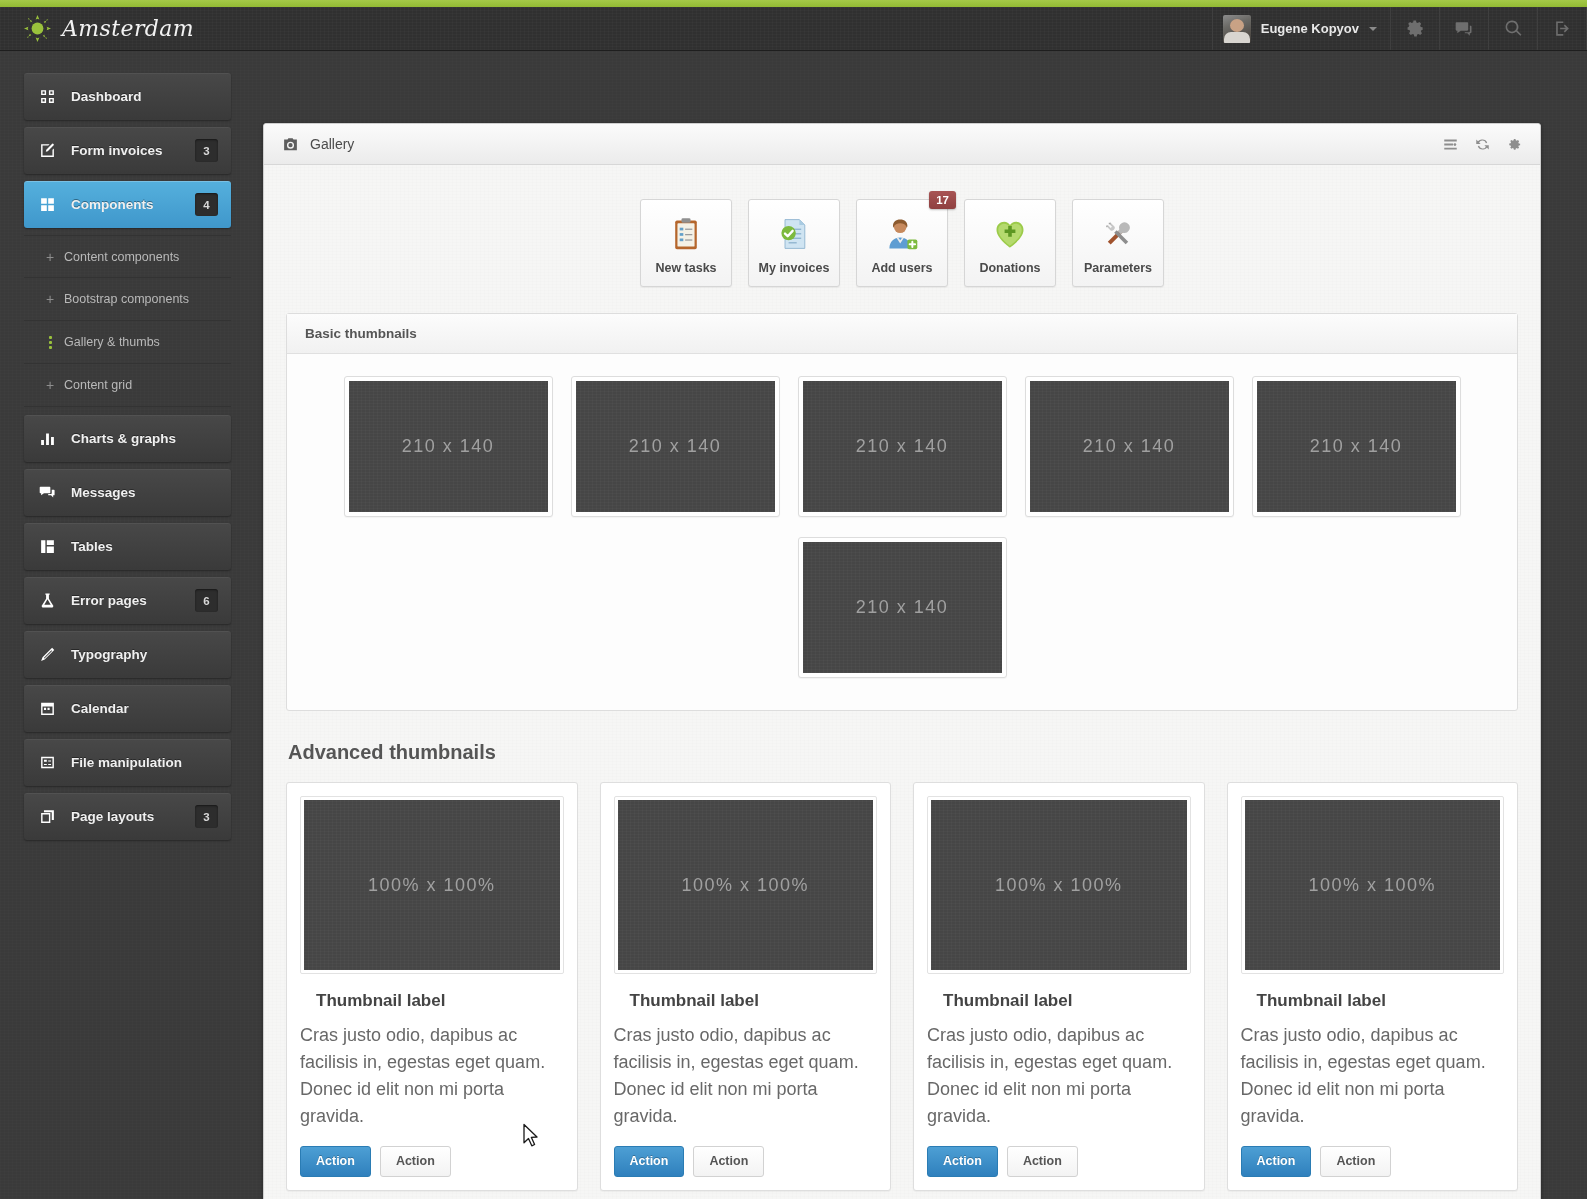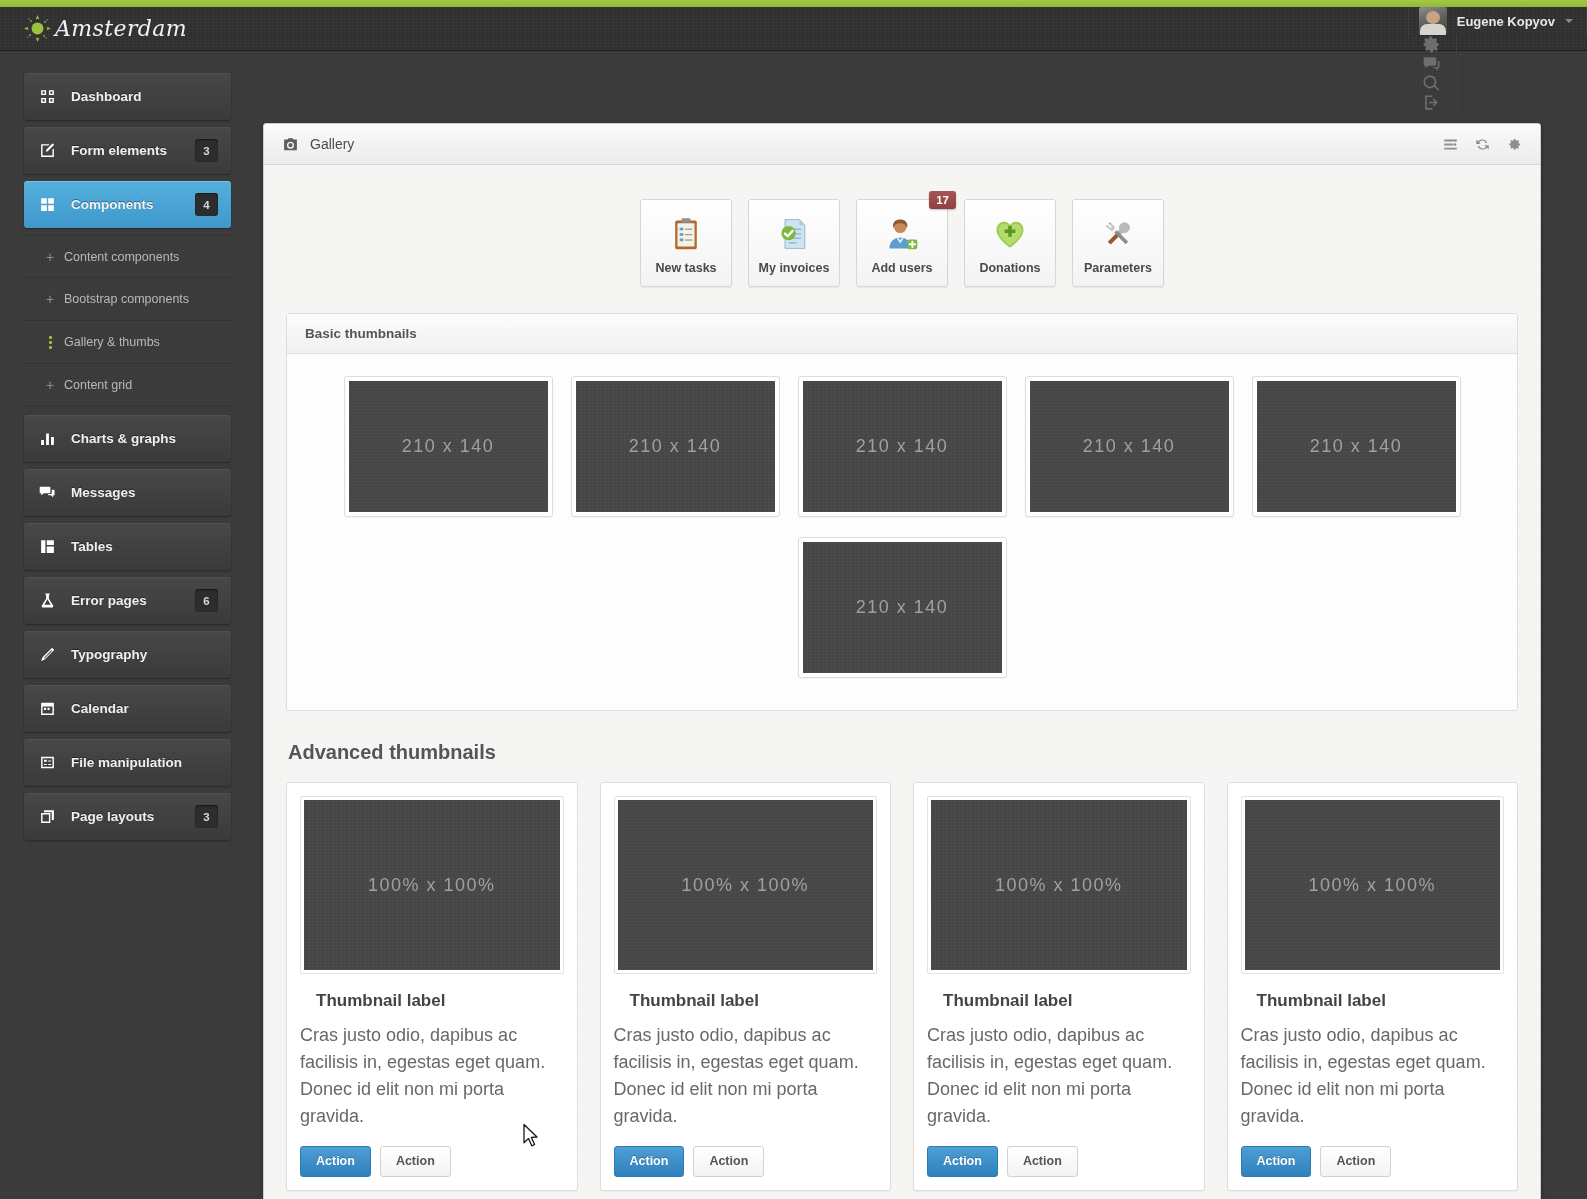--- a/index.html
+++ b/index.html
@@ -36,34 +36,34 @@
     display: flex;
     align-items: center;
     justify-content: space-between;
     border-bottom: 1px solid #1e1e1e;
     position: relative;
   }
 
   .brand {
     display: flex;
     align-items: center;
-    gap: 4px;
+    gap: 11px;
     padding-left: 24px;
     height: 100%;
   }
   .brand-logo { width: 27px; height: 27px; display: block; }
   .brand-name {
     font-family: "DejaVu Serif", serif;
     font-style: italic;
     font-size: 22px;
     color: #f2f2f2;
     letter-spacing: 0.4px;
   }
 
-  .header-right { display: flex; align-items: stretch; height: 100%; flex-direction: column; }
+  .header-right { display: flex; align-items: stretch; height: 100%; }
 
   .user-block {
     display: flex;
     align-items: center;
     gap: 10px;
     padding: 0 13px 0 10px;
     border-left: 1px solid #3f3f3f;
     border-right: 1px solid #3f3f3f;
     cursor: pointer;
   }
@@ -394,21 +394,21 @@
       <span class="nav-label">Dashboard</span>
     </div>
 
     <div class="nav-item">
       <span class="nav-icon">
         <svg width="17" height="17" viewBox="0 0 24 24">
             <path d="M3 3h12l-2 2H5v14h14v-8l2-2v12H3V3z"></path>
             <path d="M20.7 3.3a1 1 0 010 1.4l-8.3 8.3-2.8.7.7-2.8 8.3-8.3a1 1 0 011.4 0l.7.7z"></path>
           </svg>
       </span>
-      <span class="nav-label">Form elements</span>
+      <span class="nav-label">Form invoices</span>
       <span class="nav-badge">3</span>
     </div>
 
     <div class="nav-item active">
       <span class="nav-icon">
         <svg width="17" height="17" viewBox="0 0 24 24">
             <path d="M3 3h8v8H3V3zm10 0h8v8h-8V3zM3 13h8v8H3v-8zm10 0h8v8h-8v-8z"></path>
           </svg>
       </span>
       <span class="nav-label">Components</span>

